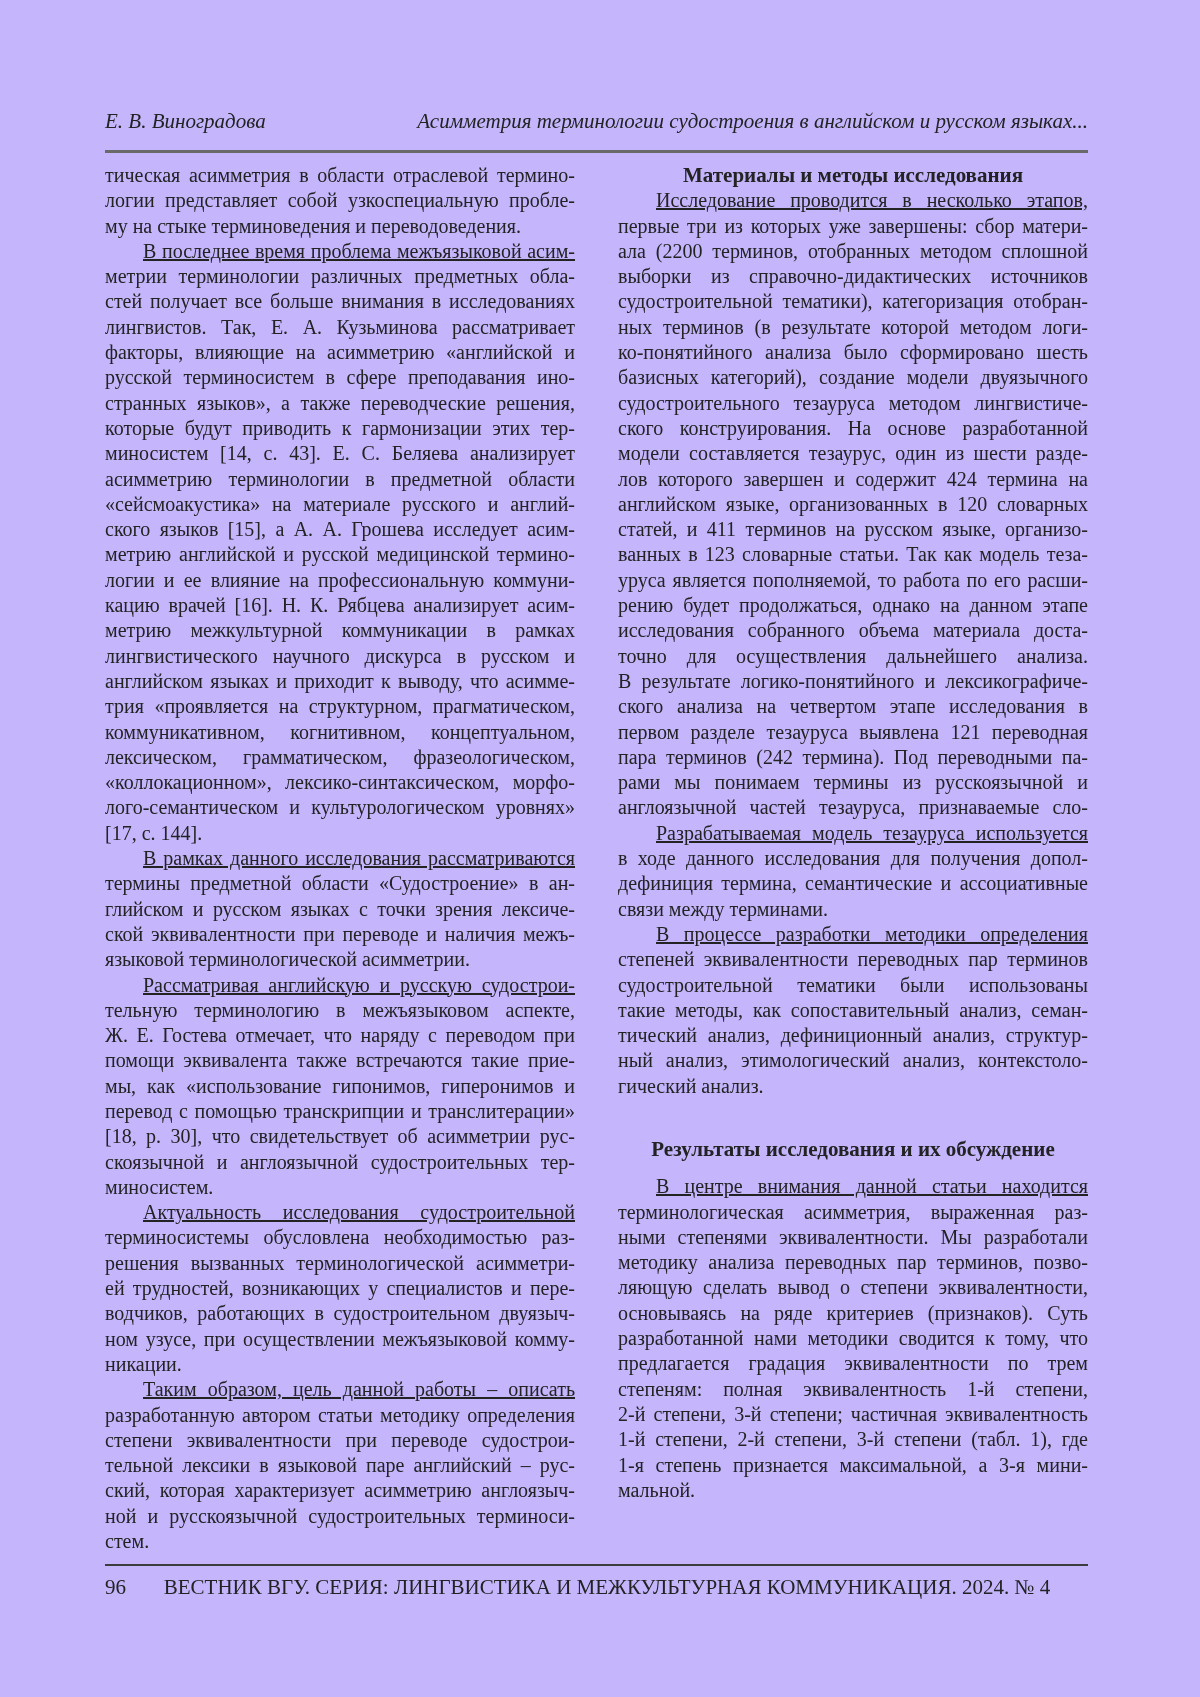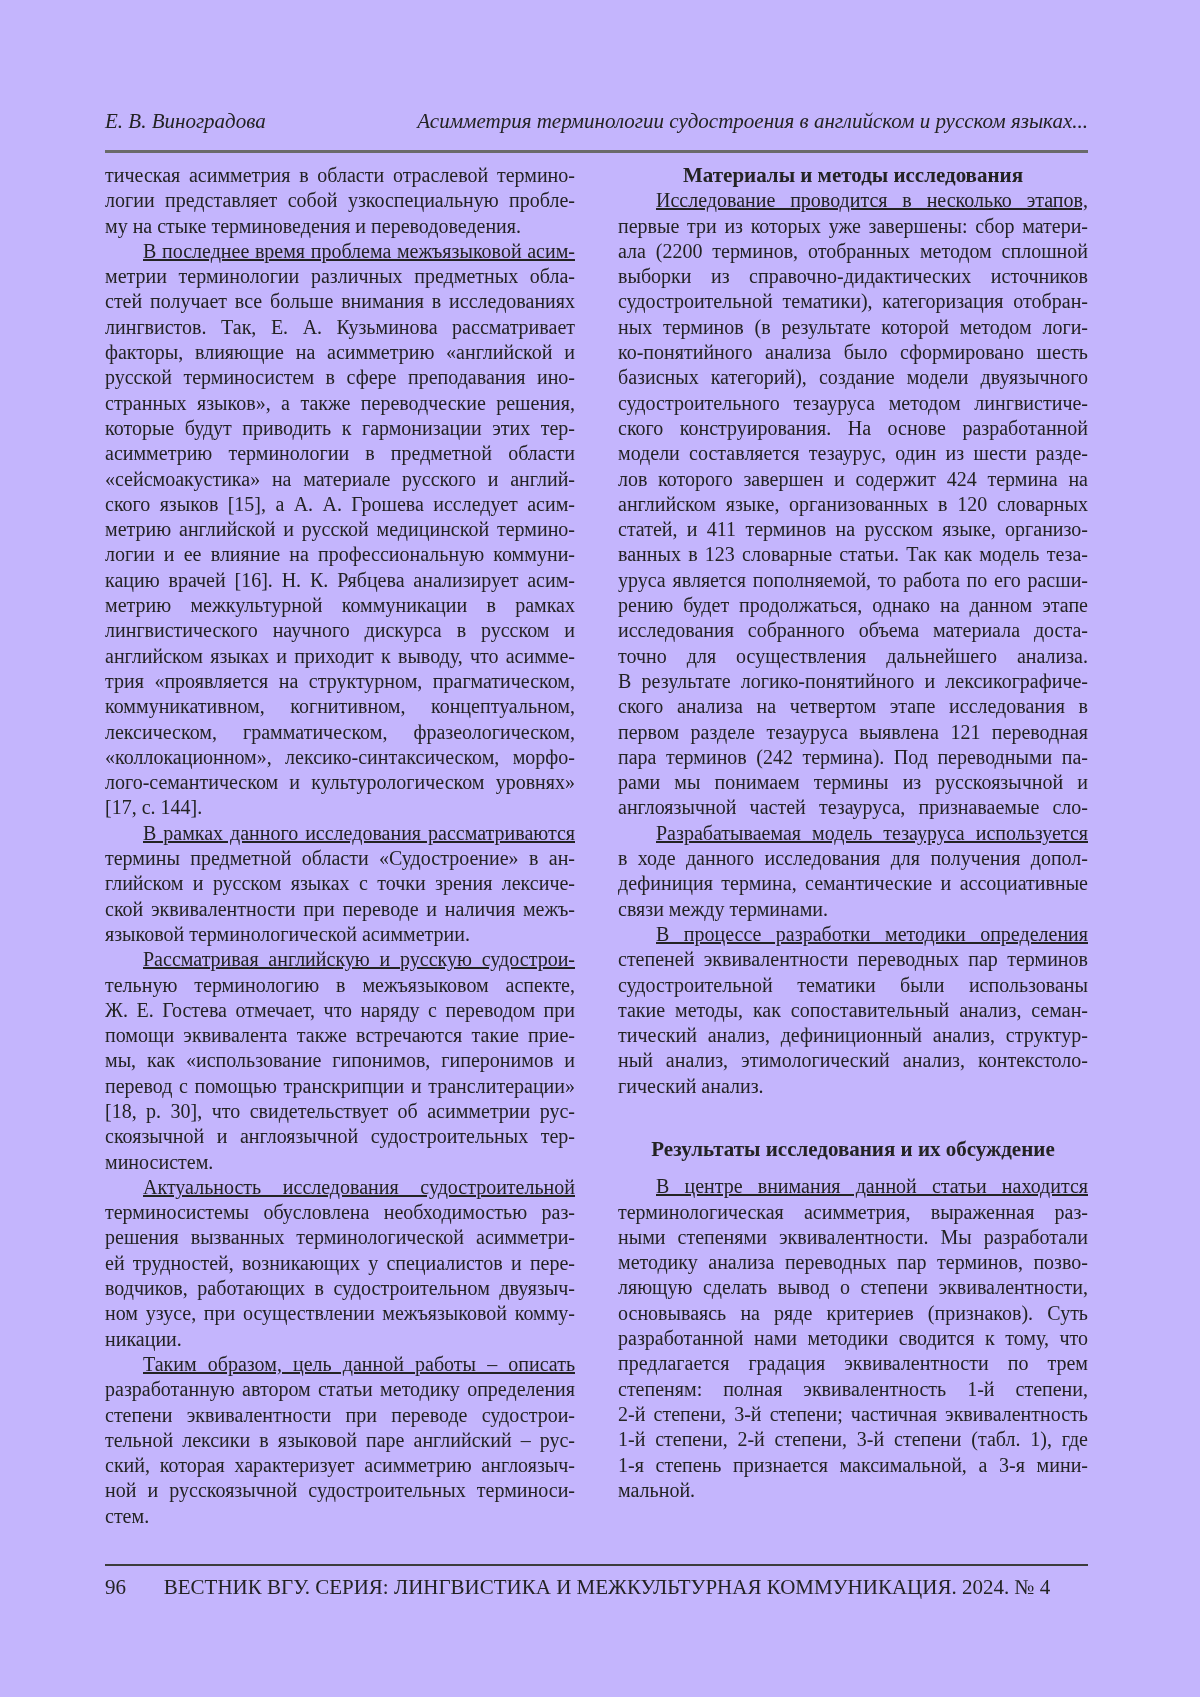--- a/index.html
+++ b/index.html
@@ -125,20 +125,21 @@
         </div>
         <div>
           <div class="line indent">В последнее время проблема межъязыковой асим-</div>
           <div class="line">метрии терминологии различных предметных обла-</div>
           <div class="line">стей получает все больше внимания в исследованиях</div>
           <div class="line">лингвистов. Так, Е. А. Кузьминова рассматривает</div>
           <div class="line">факторы, влияющие на асимметрию «английской и</div>
           <div class="line">русской терминосистем в сфере преподавания ино-</div>
           <div class="line">странных языков», а также переводческие решения,</div>
           <div class="line">которые будут приводить к гармонизации этих тер-</div>
+          <div class="line">миносистем [14, с. 43]. Е. С. Беляева анализирует</div>
           <div class="line">асимметрию терминологии в предметной области</div>
           <div class="line">«сейсмоакустика» на материале русского и англий-</div>
           <div class="line">ского языков [15], а А. А. Грошева исследует асим-</div>
           <div class="line">метрию английской и русской медицинской термино-</div>
           <div class="line">логии и ее влияние на профессиональную коммуни-</div>
           <div class="line">кацию врачей [16]. Н. К. Рябцева анализирует асим-</div>
           <div class="line">метрию межкультурной коммуникации в рамках</div>
           <div class="line">лингвистического научного дискурса в русском и</div>
           <div class="line">английском языках и приходит к выводу, что асимме-</div>
           <div class="line">трия «проявляется на структурном, прагматическом,</div>

